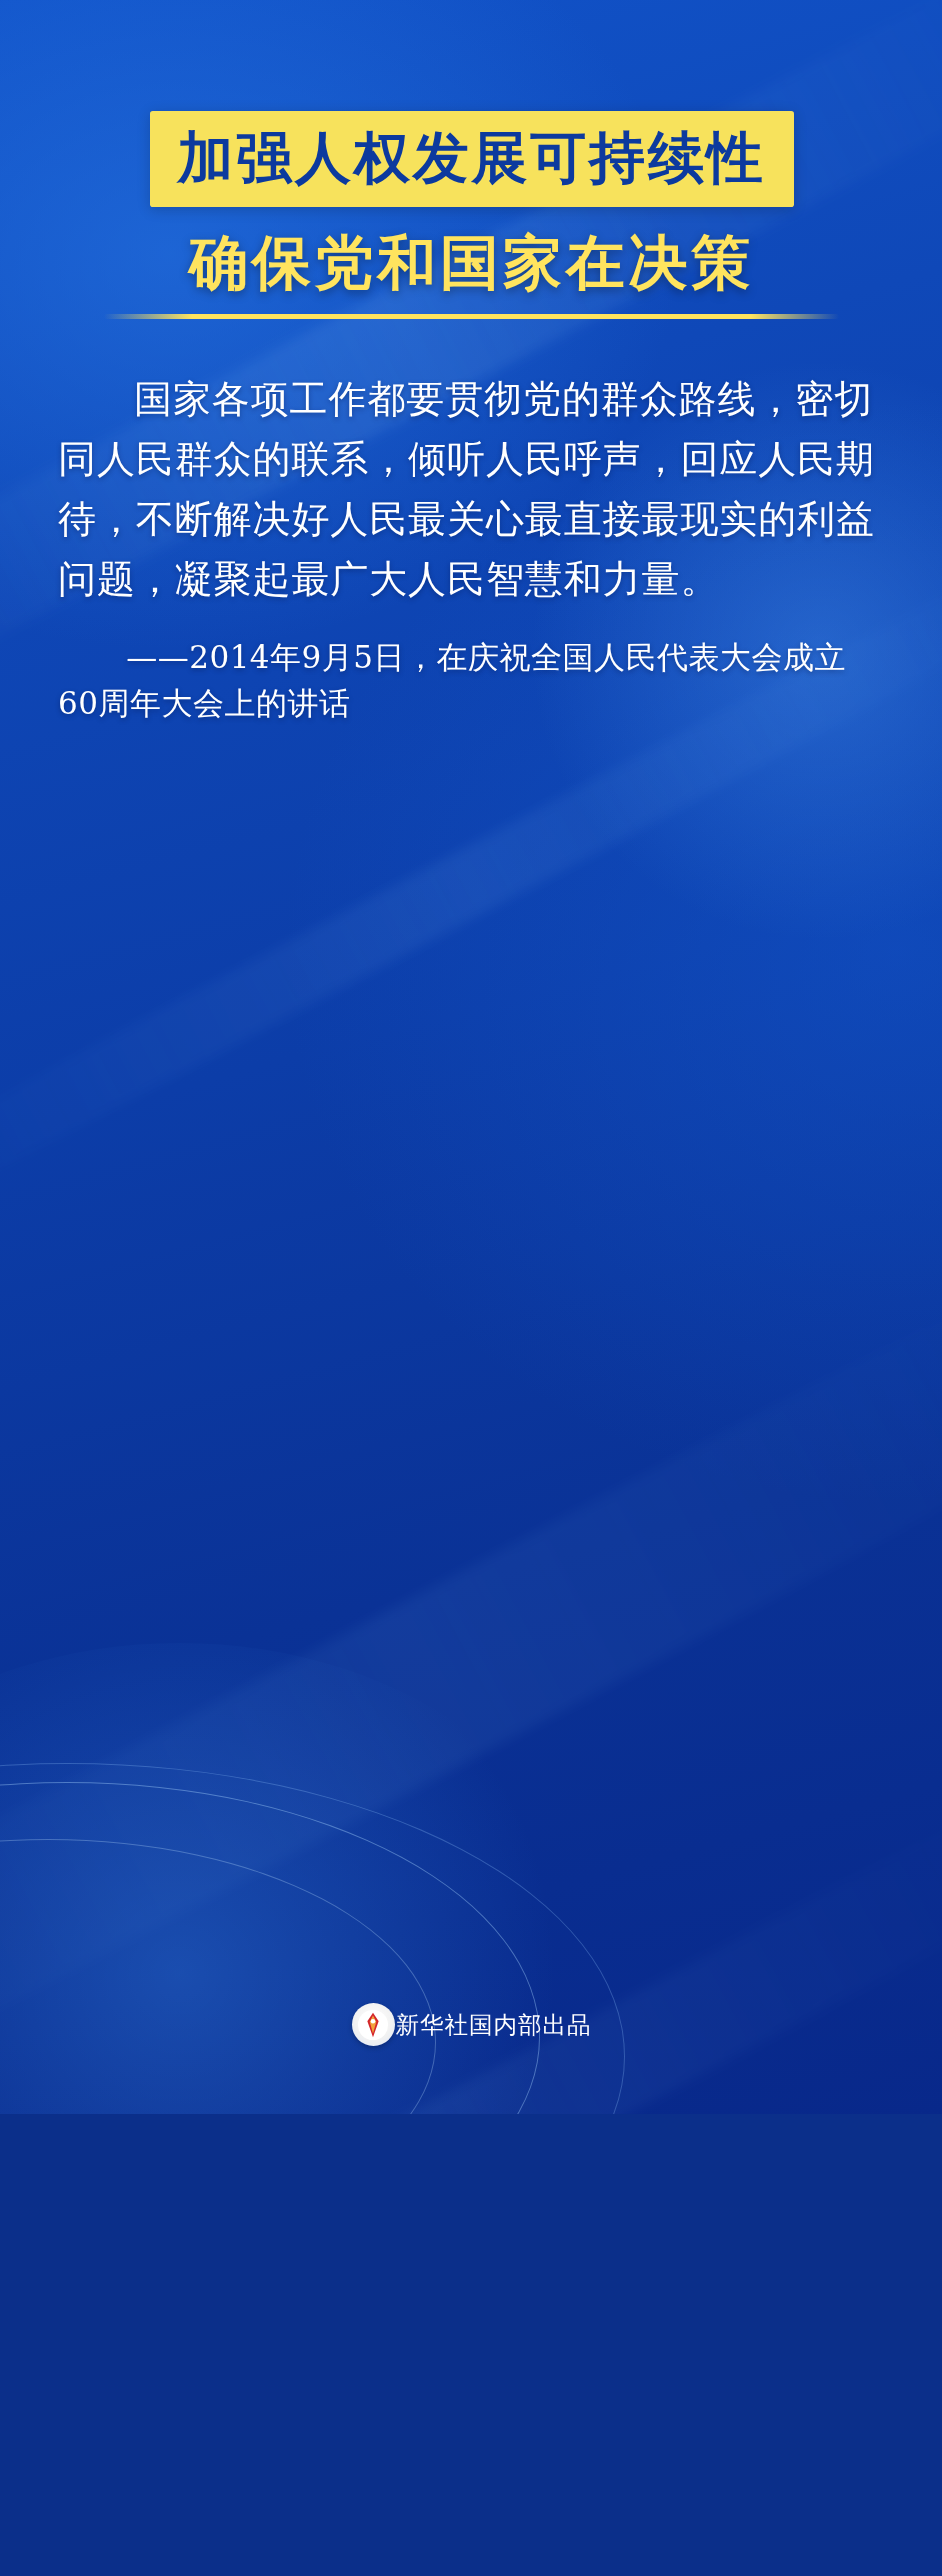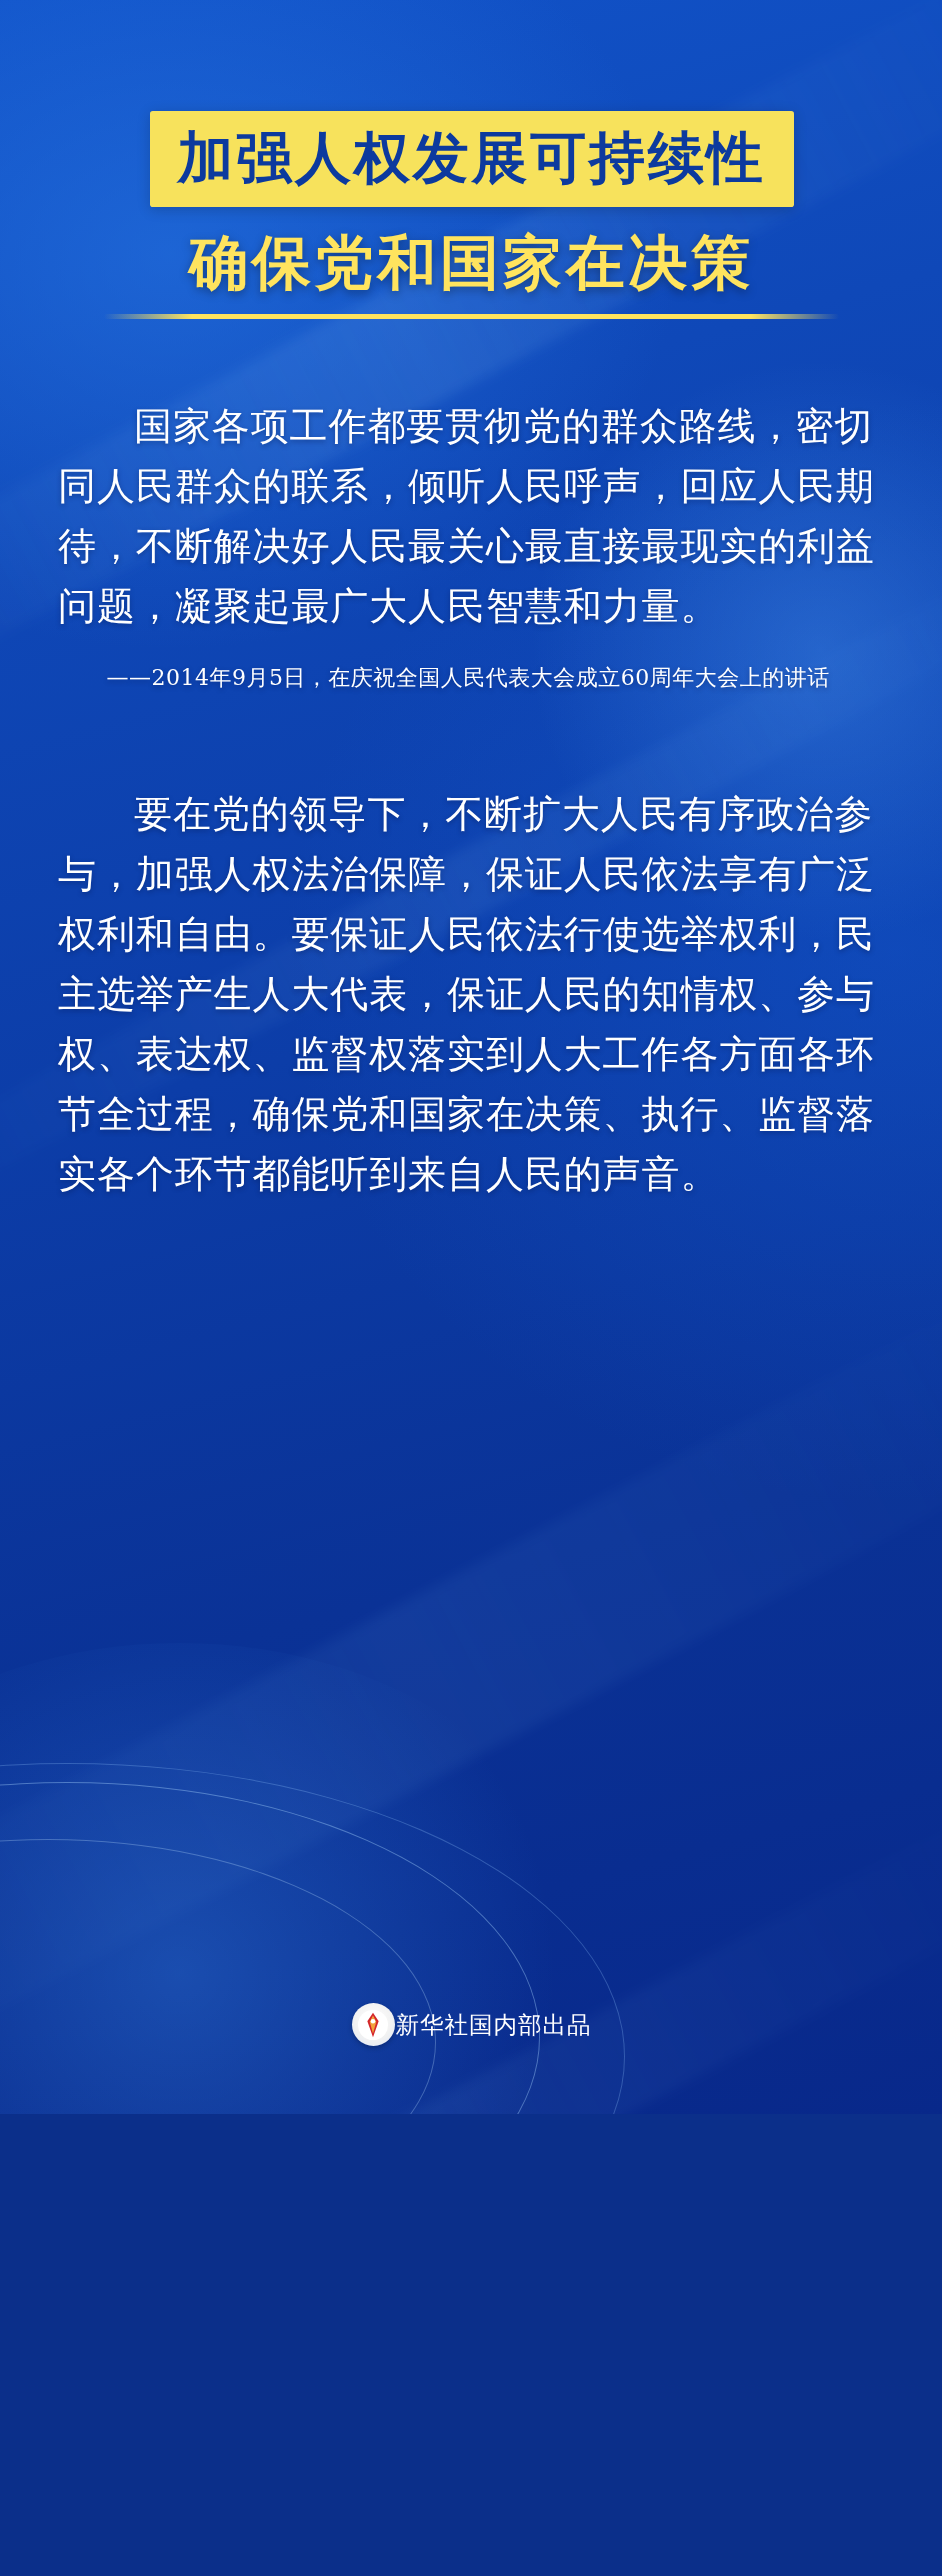--- a/index.html
+++ b/index.html
@@ -98,36 +98,35 @@
     margin: 21px auto 0 auto;
     width: 735px;
     height: 4.7px;
     background: linear-gradient(90deg, rgba(255,228,94,0) 0%, #ffe45e 12%, #ffe45e 88%, rgba(255,228,94,0) 100%);
     border-radius: 2.8px;
   }
 
   
   .content {
     position: relative;
-    padding: 70px 58px 0 58px;
-    margin-top: 7px;
+    padding: 50px 58px 0 58px;
   }
   .quote-block { margin-bottom: 66px; }
   .quote-text {
     color: #ffffff;
     font-size: 38px;
     line-height: 1.58;
     text-indent: 2em;
     letter-spacing: 0.9px;
     text-shadow: 0 1.9px 5.7px rgba(0,20,70,0.40);
   }
   .quote-source {
     margin-top: 24.5px;
     color: #ffffff;
-    font-size: 22px;
+    font-size: 31px;
     line-height: 1.5;
     text-indent: 2.2em;
     letter-spacing: 0.5px;
     text-shadow: 0 1.9px 5.7px rgba(0,20,70,0.40);
   }
   .gap-lg { height: 24.5px; }
 
   
   .footer {
     position: absolute;
@@ -182,21 +181,20 @@
   <div class="content">
 
     <div class="quote-block">
       <div class="quote-text">国家各项工作都要贯彻党的群众路线，密切同人民群众的联系，倾听人民呼声，回应人民期待，不断解决好人民最关心最直接最现实的利益问题，凝聚起最广大人民智慧和力量。</div>
       <div class="quote-source">——2014年9月5日，在庆祝全国人民代表大会成立60周年大会上的讲话</div>
     </div>
 
     <div class="gap-lg"></div>
 
     <div class="quote-block">
-      <div class="quote-text">要在党的领导下，不断扩大人民有序政治参与，加强人权法治保障，保证人民依法享有广泛权利和自由。要保证人民依法行使选举权利，民主选举产生人大代表，保证人民的知情权、参与权、表达权、监督权落实到人大工作各方面各环节全过程，确保党和国家在决策、执行、监督落实各个环节都能听到来自人民的声音。</div>
     </div>
 
     <div class="gap-lg"></div>
 
     <div class="quote-block">
     </div>
 
   </div>
 
   <div class="footer">

